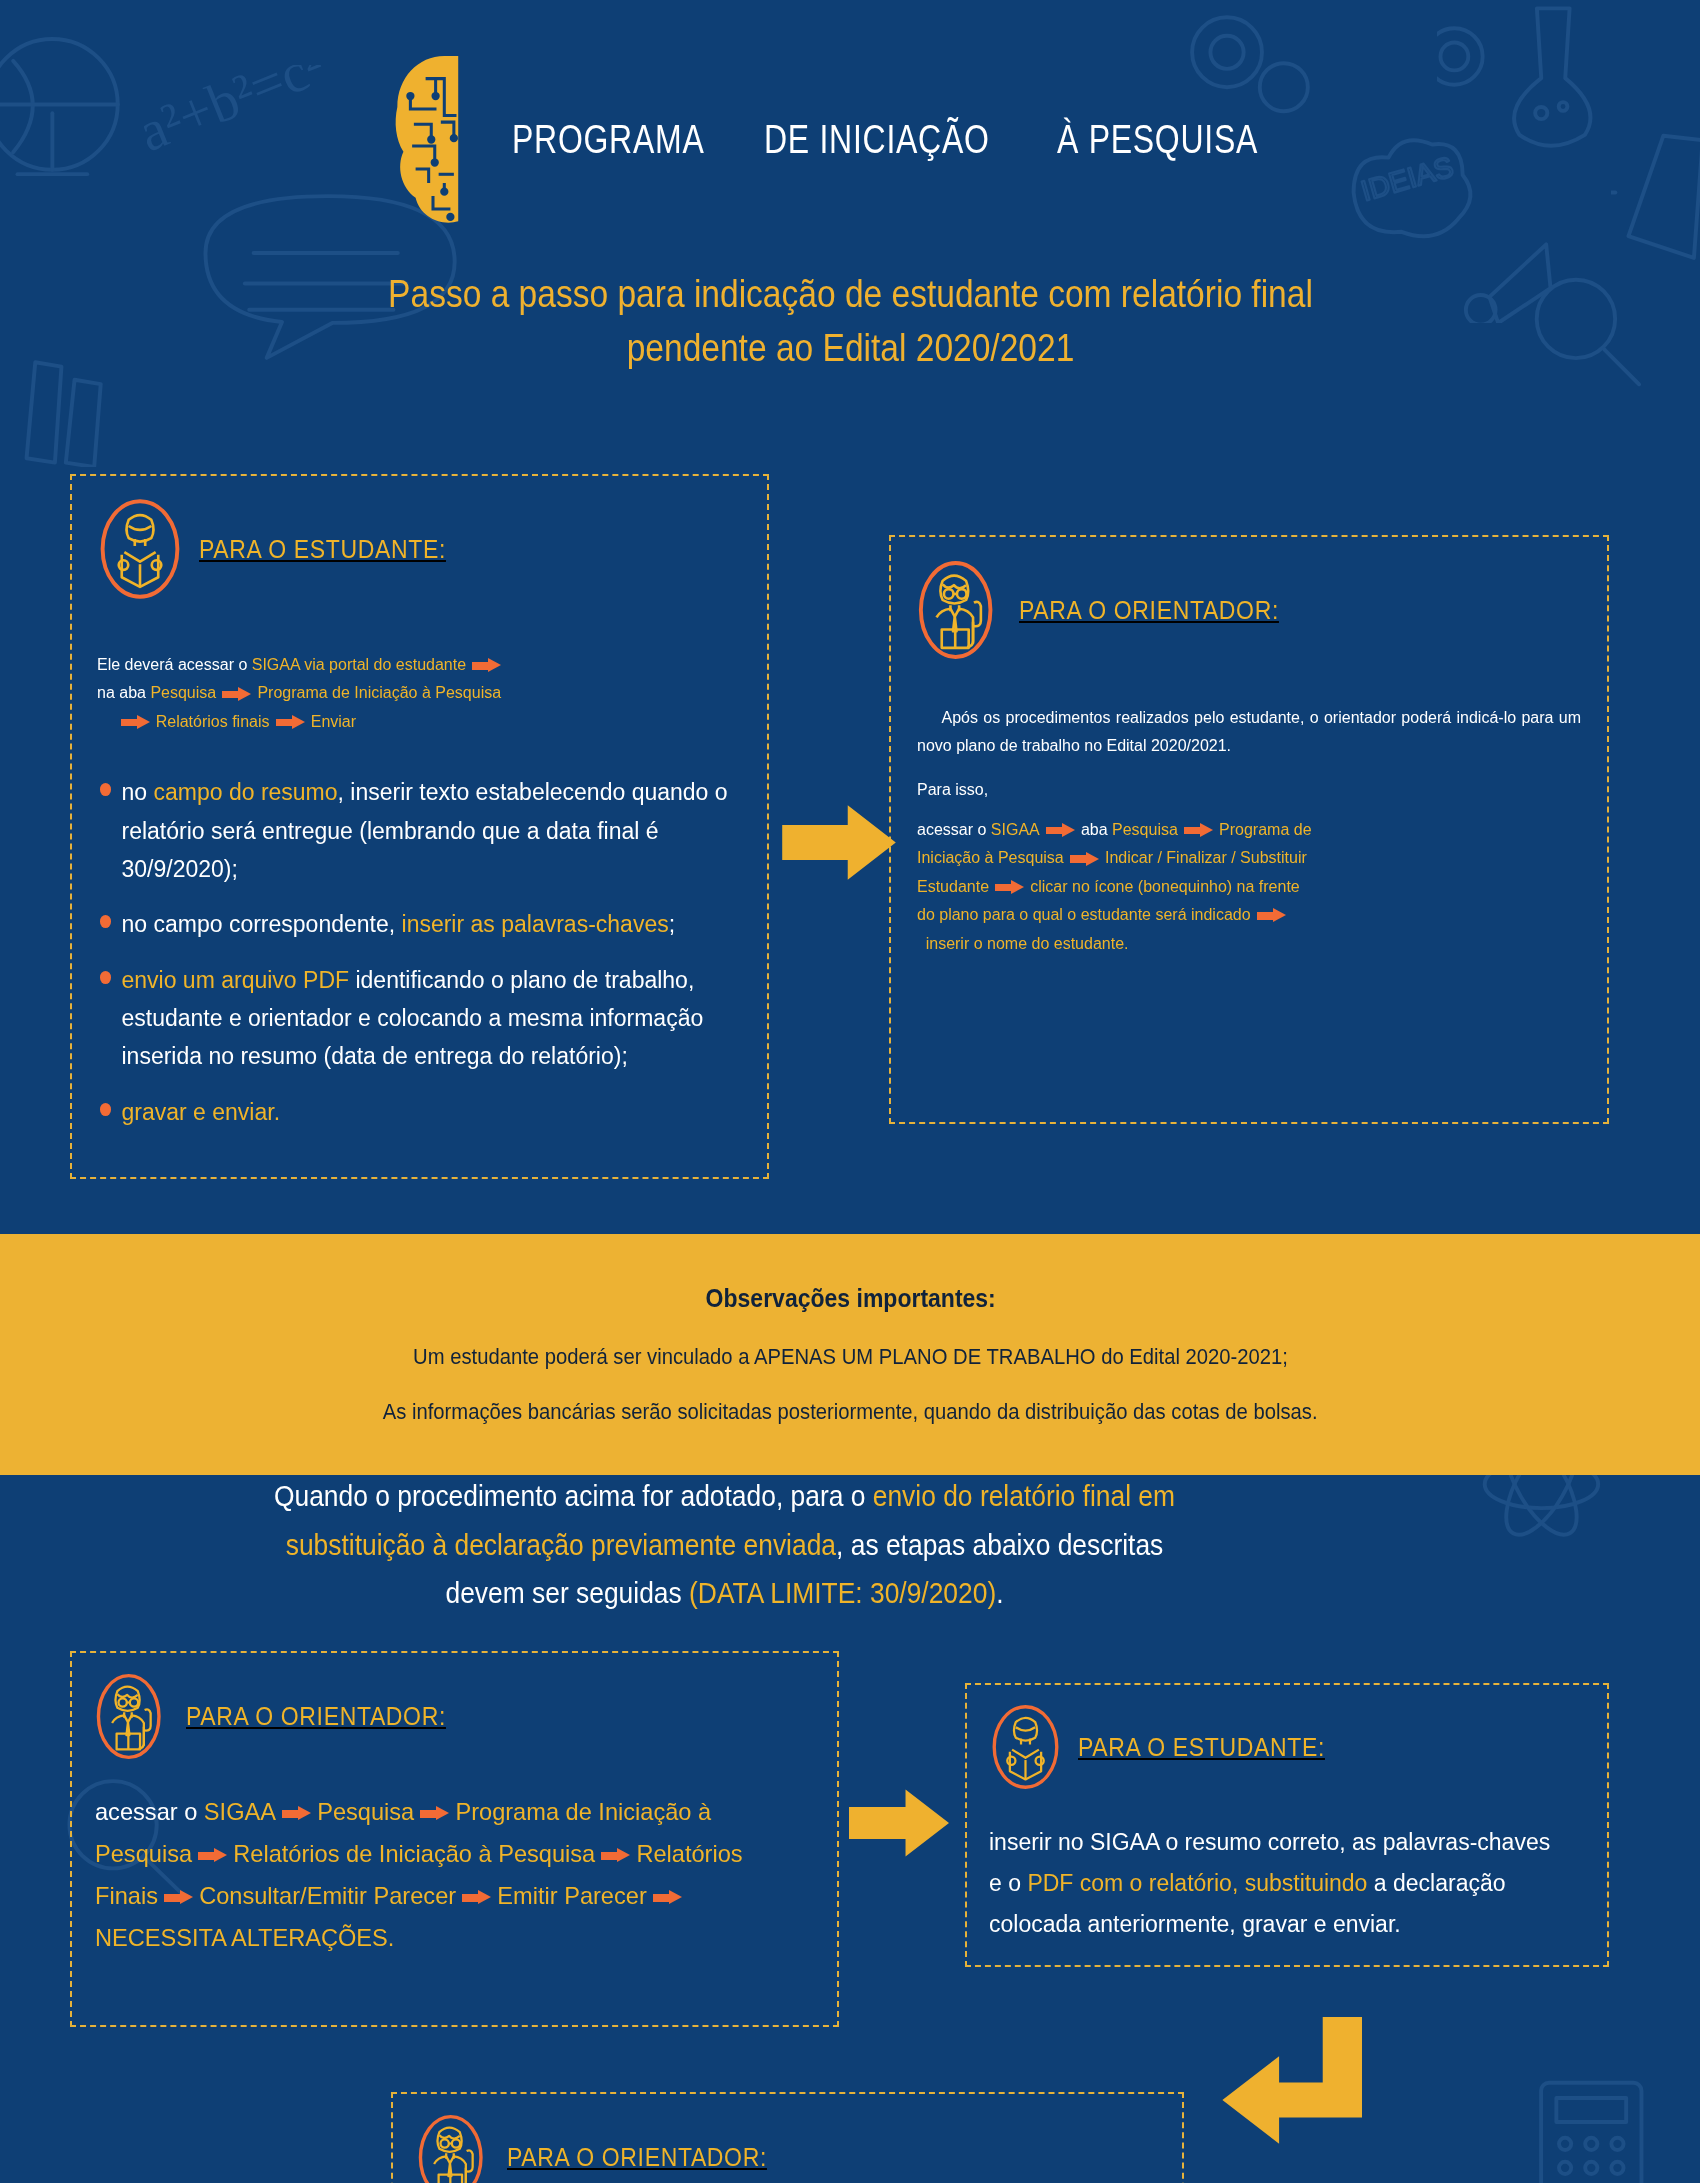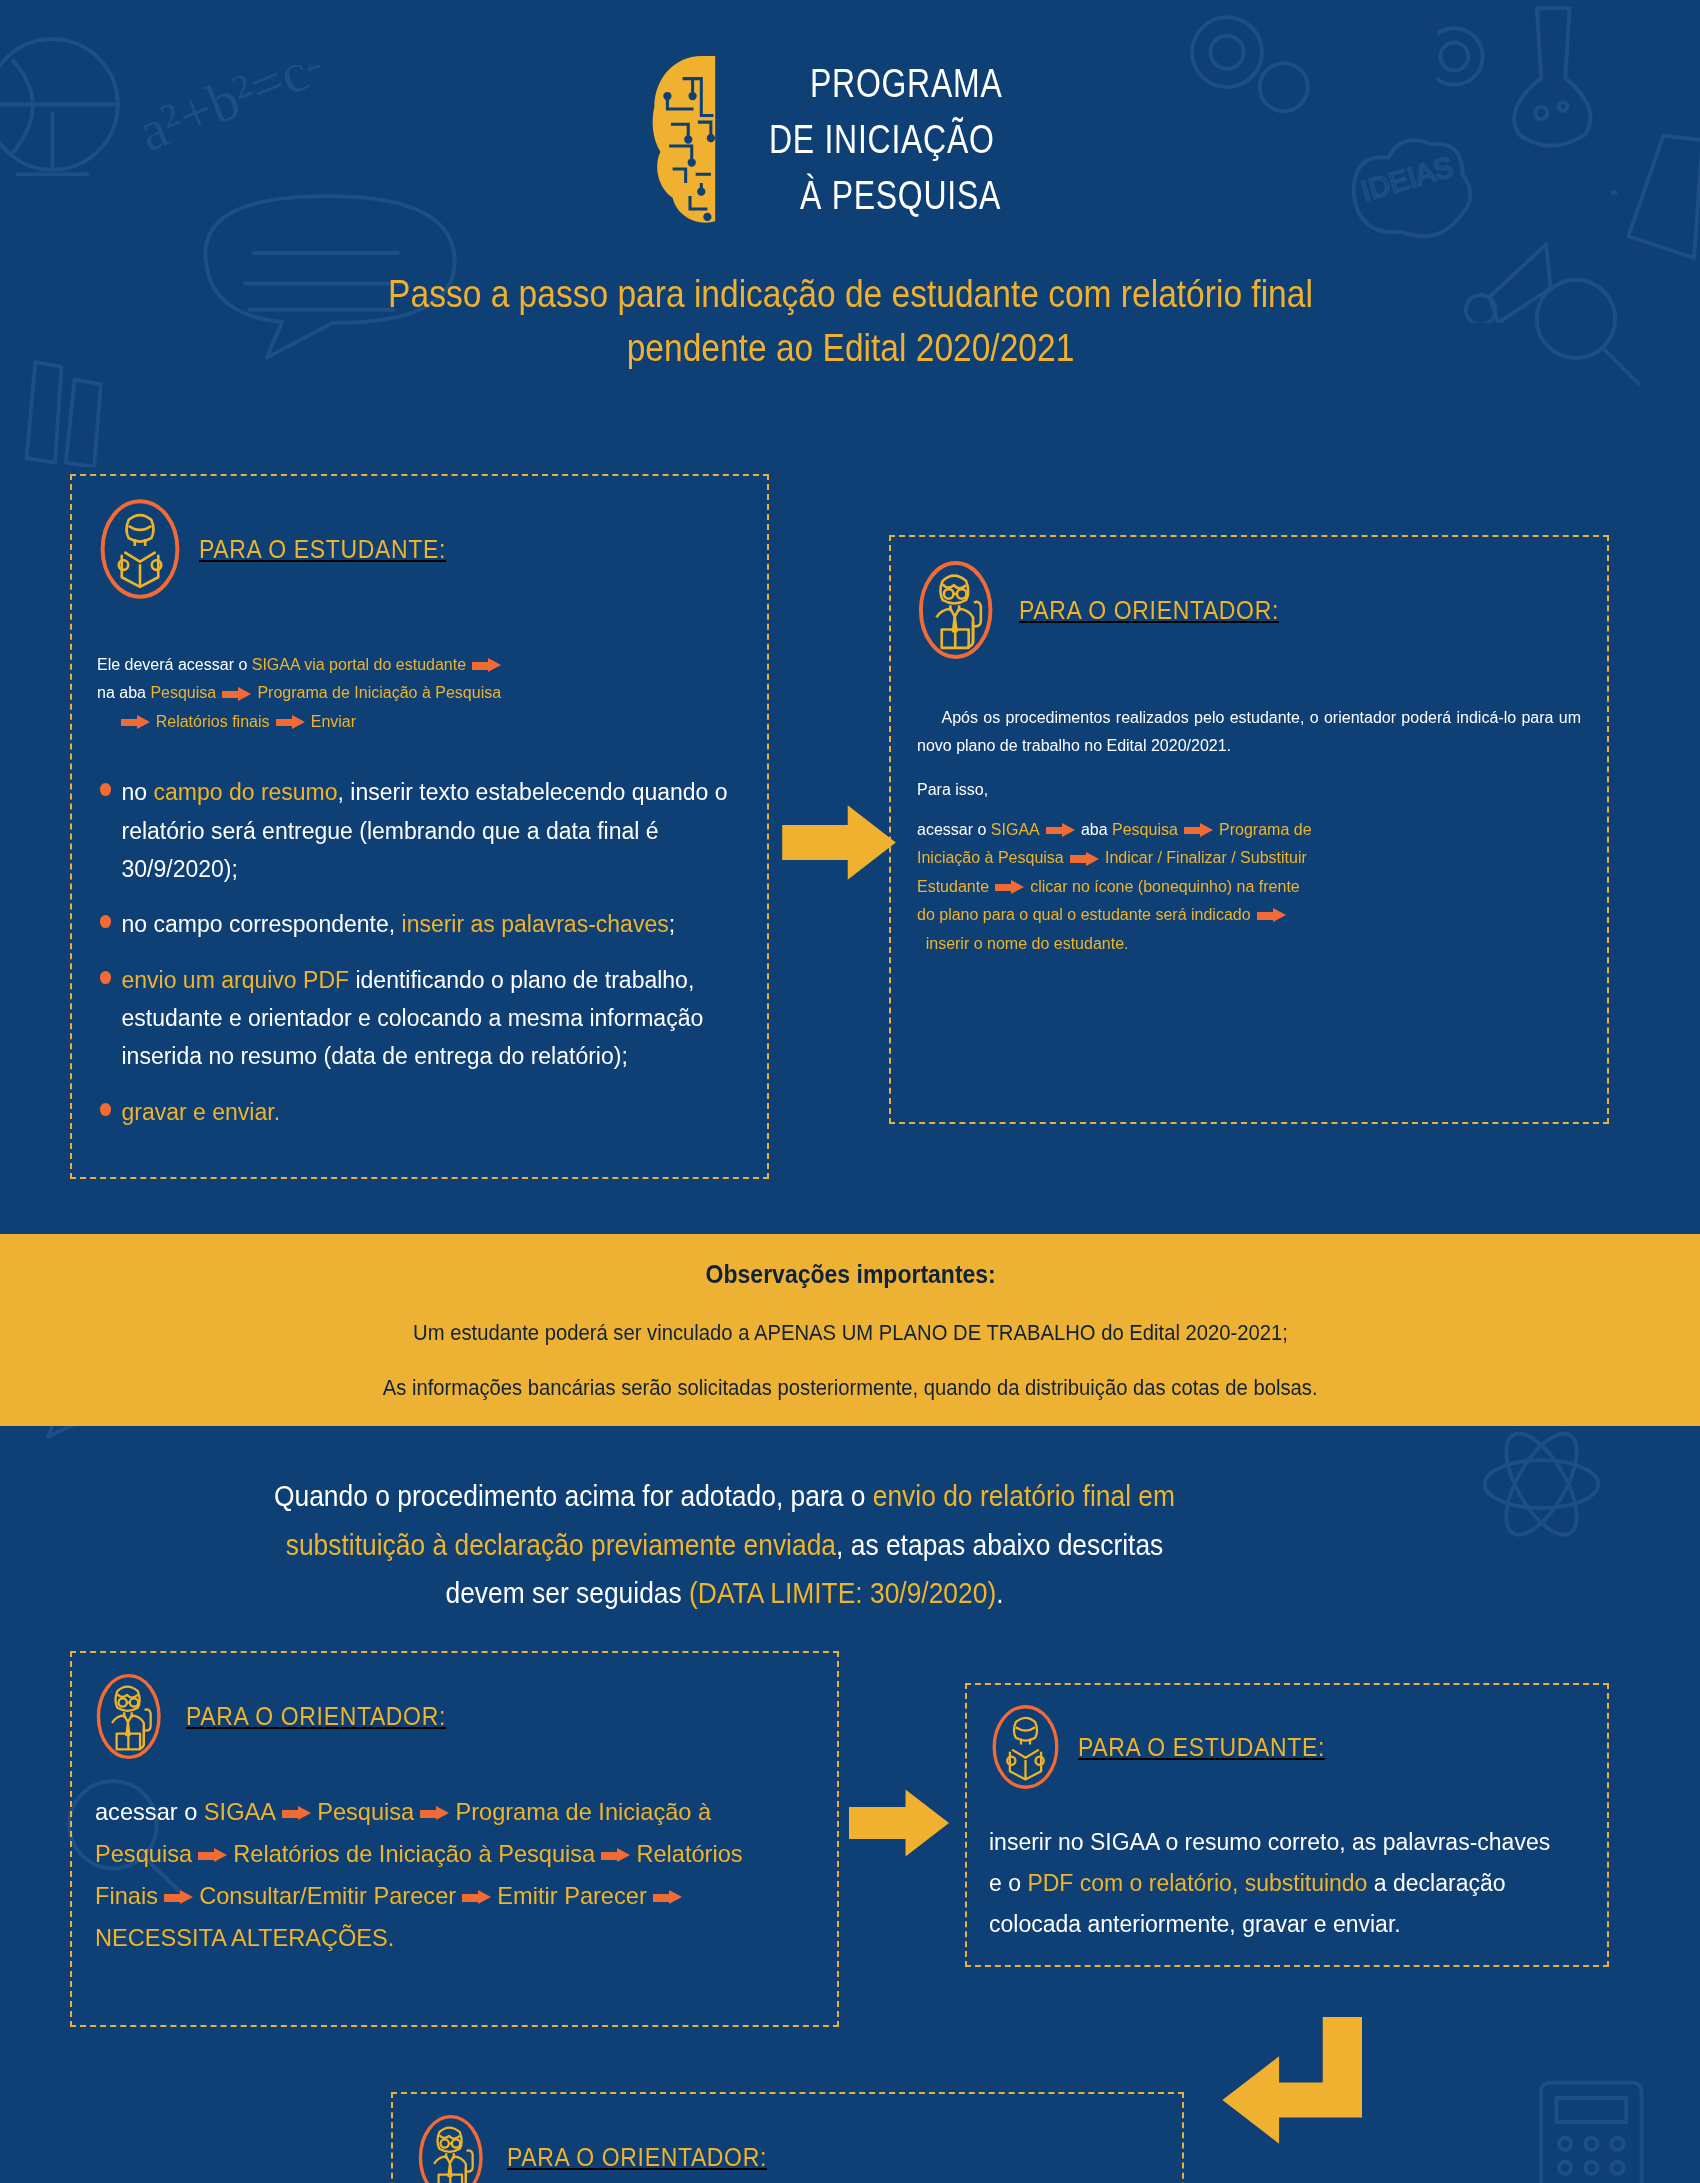--- a/index.html
+++ b/index.html
@@ -16,21 +16,21 @@
   
   .doodles { position:absolute; inset:0; pointer-events:none; z-index:0; opacity:1; }
   .doodles svg { position:absolute; stroke:#1d4f86; fill:none; stroke-width:9;
                  stroke-linecap:round; stroke-linejoin:round; }
 
   
   .header { position:relative; z-index:3; padding-top:52px; display:flex;
             justify-content:center; align-items:center; }
   .logo-wrap { display:flex; align-items:center; gap:19px; }
   .brain { width:100px; height:175px; flex:none; }
-  .logo-text { display:flex; flex-direction:column; gap:11.4px;align-items:flex-end; }
+  .logo-text { display:flex; gap:11.4px; }
   .logo-line { color:#ffffff; font-size:40px; letter-spacing:0.9px;
                font-family:"Liberation Sans Narrow","Liberation Sans",sans-serif;
                transform: scaleX(0.80); transform-origin:left center; white-space:nowrap; }
 
   
   .title { position:relative; z-index:3; text-align:center; color:#efb12f;
            margin-top:40px; line-height:1.38; font-size:39px;
            font-family:"Liberation Sans Narrow","Liberation Sans",sans-serif; }
   .title span { display:block; transform:scaleX(0.86); }
 
@@ -277,21 +277,21 @@
       </div>
       <div>
         <span class="hl">do plano para o qual o estudante será indicado</span><span class="ar"></span>
       </div>
       <div style="padding-left:8.7px">
         <span class="hl">inserir o nome do estudante.</span>
       </div>
     </div>
   </div>
 
-  <div class="obs" style="top:1234px;height:192px">
+  <div class="obs" style="top:1234px;height:241px">
     <div class="obs-title">Observações importantes:</div>
     <div class="obs-line">Um estudante poderá ser vinculado a APENAS UM PLANO DE TRABALHO do Edital 2020-2021;</div>
     <div class="obs-line" style="margin-bottom:0">As informações bancárias serão solicitadas posteriormente, quando da distribuição das cotas de bolsas.</div>
   </div>
 
   <div class="mid" style="top:1472px">
     <span class="l"><span>Quando o procedimento acima for adotado, para o </span><span class="hl">envio do relatório final em</span></span>
     <span class="l"><span class="hl">substituição à declaração previamente enviada</span><span>, as etapas abaixo descritas</span></span>
     <span class="l"><span>devem ser seguidas </span><span class="hl">(DATA LIMITE: 30/9/2020)</span><span>.</span></span>
   </div>

